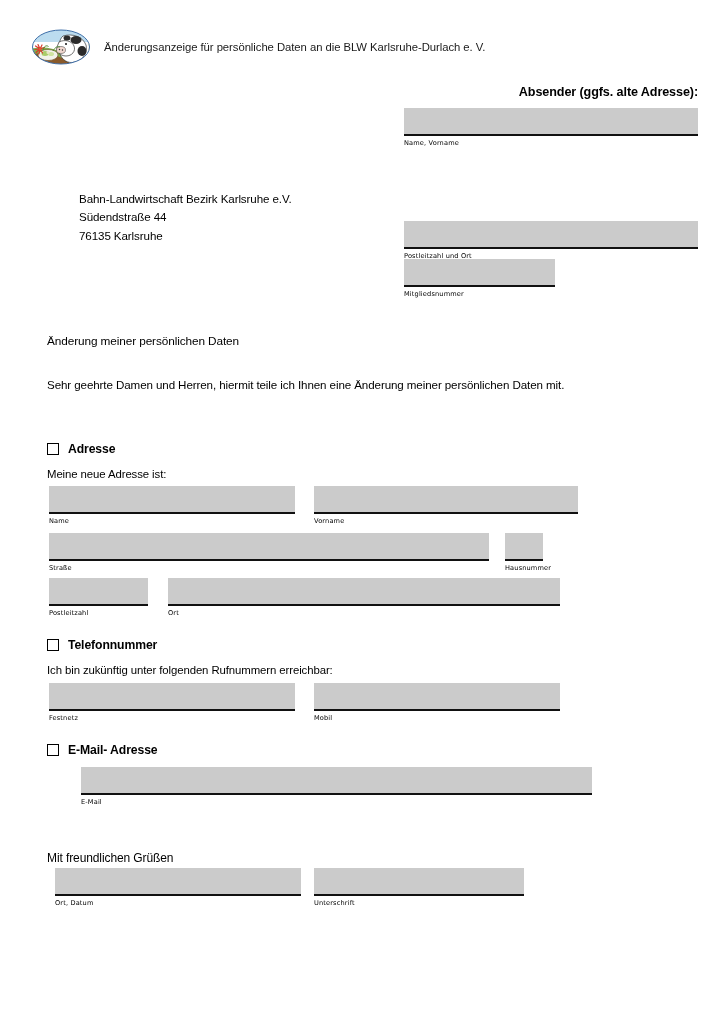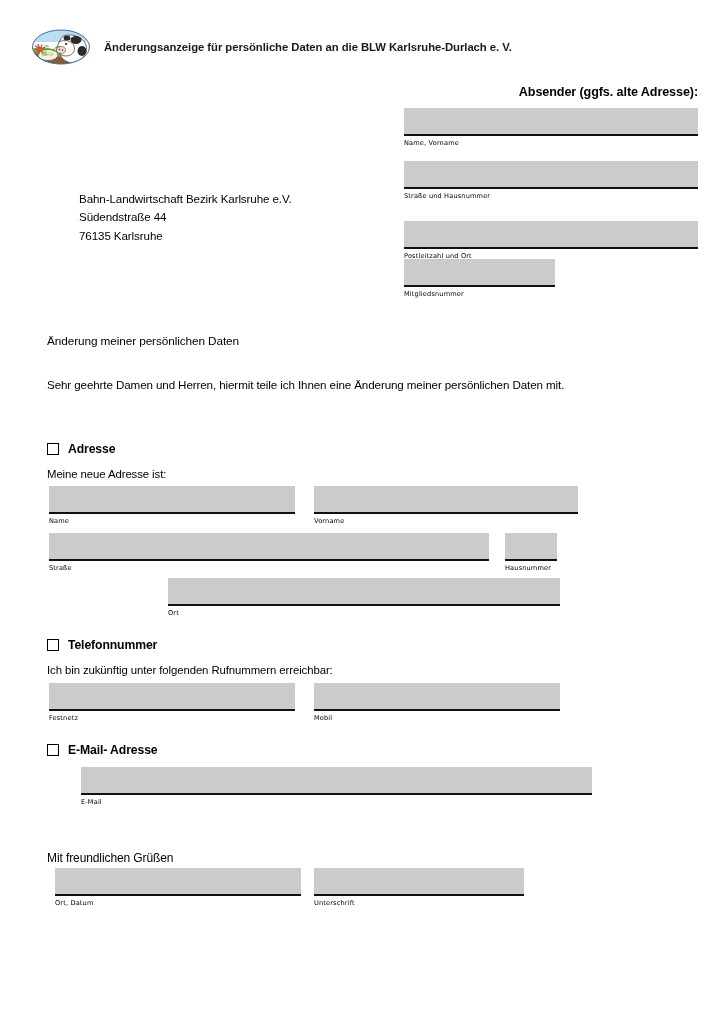--- a/index.html
+++ b/index.html
@@ -33,21 +33,21 @@
     align-items: center;
   }
   .logo {
     width: 62px;
     height: 40px;
     flex: 0 0 62px;
     margin-right: 12px;
   }
   .header-title {
     font-size: 11.3px;
-    font-weight: 700;
+    font-weight: 400;
     letter-spacing: -0.05px;
     white-space: nowrap;
     color: #1a1a1a;
     text-align: right;
   }
 
   
   .sender-heading {
     position: absolute;
     right: 29px;
@@ -195,24 +195,20 @@
     <div class="header-title">Änderungsanzeige für persönliche Daten an die BLW Karlsruhe-Durlach e. V.</div>
   </div>
 
   <div class="sender-heading">Absender (ggfs. alte Adresse):</div>
 
   <div class="fieldbox" style="left:404px; top:108px; width:294px;">
     <div class="box"></div>
     <div class="cap">Name, Vorname</div>
   </div>
 
-  <div class="fieldbox" style="left:404px; top:161px; width:294px;">
-    <div class="box"></div>
-    <div class="cap">Straße und Hausnummer</div>
-  </div>
 
   <div class="fieldbox" style="left:404px; top:210px; width:294px;margin-top:11px;">
     <div class="box"></div>
     <div class="cap">Postleitzahl und Ort</div>
   </div>
 
   <div class="fieldbox" style="left:404px; top:259px; width:151px;">
     <div class="box"></div>
     <div class="cap">Mitgliedsnummer</div>
   </div>
@@ -241,25 +237,29 @@
   <div class="fieldbox" style="left:314px; top:486px; width:264px;">
     <div class="box"></div>
     <div class="cap">Vorname</div>
   </div>
 
   <div class="fieldbox" style="left:49px; top:533px; width:440px;">
     <div class="box"></div>
     <div class="cap">Straße</div>
   </div>
 
-  <div class="fieldbox" style="left:505px; top:533px; width:52px;">
+  <div class="fieldbox" style="left:505px; top:533px; width:38px;">
     <div class="box"></div>
     <div class="cap">Hausnummer</div>
   </div>
 
+  <div class="fieldbox" style="left:49px; top:578px; width:99px;">
+    <div class="box"></div>
+    <div class="cap">Postleitzahl</div>
+  </div>
 
   <div class="fieldbox" style="left:168px; top:578px; width:392px;">
     <div class="box"></div>
     <div class="cap">Ort</div>
   </div>
 
   <div class="check-row" style="top:638px;">
     <span class="checkbox"></span>
     <span class="check-label">Telefonnummer</span>
   </div>

